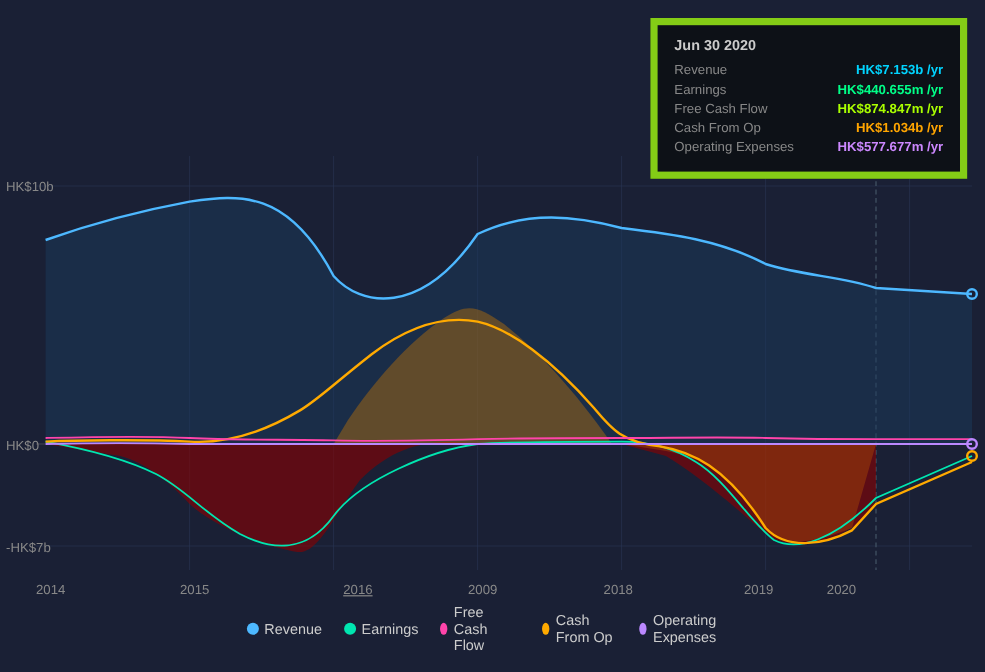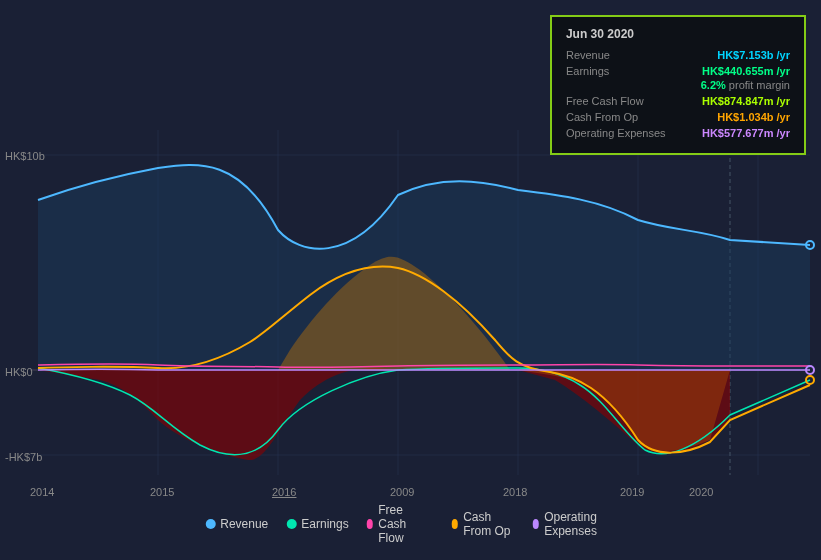--- a/index.html
+++ b/index.html
@@ -17,21 +17,21 @@
       height: 560px;
       position: relative;
     }
 
     
     #tooltip {
       position: absolute;
       top: 15px;
       right: 15px;
       background: #0d1117;
-      border: 2px solid #84cc16;
+      border: 6px solid #84cc16;
       padding: 10px 14px;
       min-width: 230px;
       z-index: 10;
     }
 
     #tooltip-title {
       color: #cccccc;
       font-size: 12px;
       font-weight: 600;
       margin-bottom: 8px;
@@ -259,42 +259,39 @@
     <circle cx="810" cy="380" r="4" fill="none" stroke="#ffaa00" stroke-width="2"></circle>
     <circle cx="810" cy="370" r="4" fill="none" stroke="#bb88ff" stroke-width="2"></circle>
   </svg>
 
   <div class="y-label" style="top: 150px;">HK$10b</div>
   <div class="y-label" style="top: 366px;">HK$0</div>
   <div class="y-label" style="top: 451px;">-HK$7b</div>
 
   <div class="x-label" style="left: 30px;">2014</div>
   <div class="x-label" style="left: 150px;">2015</div>
-  <div class="x-label" style="left: 272px; text-decoration: underline;">2016</div>
+  <div class="x-label" style="left: 286px; text-decoration: underline;">2016</div>
   <div class="x-label" style="left: 390px;">2009</div>
   <div class="x-label" style="left: 503px;">2018</div>
   <div class="x-label" style="left: 620px;">2019</div>
   <div class="x-label" style="left: 689px;">2020</div>
 
   <div id="tooltip">
     <div id="tooltip-title">Jun 30 2020</div>
 
     <div class="tooltip-row">
       <span class="tooltip-label">Revenue</span>
       <span class="tooltip-value cyan">HK$7.153b /yr</span>
     </div>
 
     <div class="tooltip-row">
       <span class="tooltip-label">Earnings</span>
       <span class="tooltip-value green">HK$440.655m /yr</span>
     </div>
 
-    <div class="profit-margin-row">
-      <span class="profit-margin-text"><span>6.2%</span> profit margin</span>
-    </div>
 
     <div class="tooltip-row">
       <span class="tooltip-label">Free Cash Flow</span>
       <span class="tooltip-value yellow-green">HK$874.847m /yr</span>
     </div>
 
     <div class="tooltip-row">
       <span class="tooltip-label">Cash From Op</span>
       <span class="tooltip-value orange">HK$1.034b /yr</span>
     </div>

